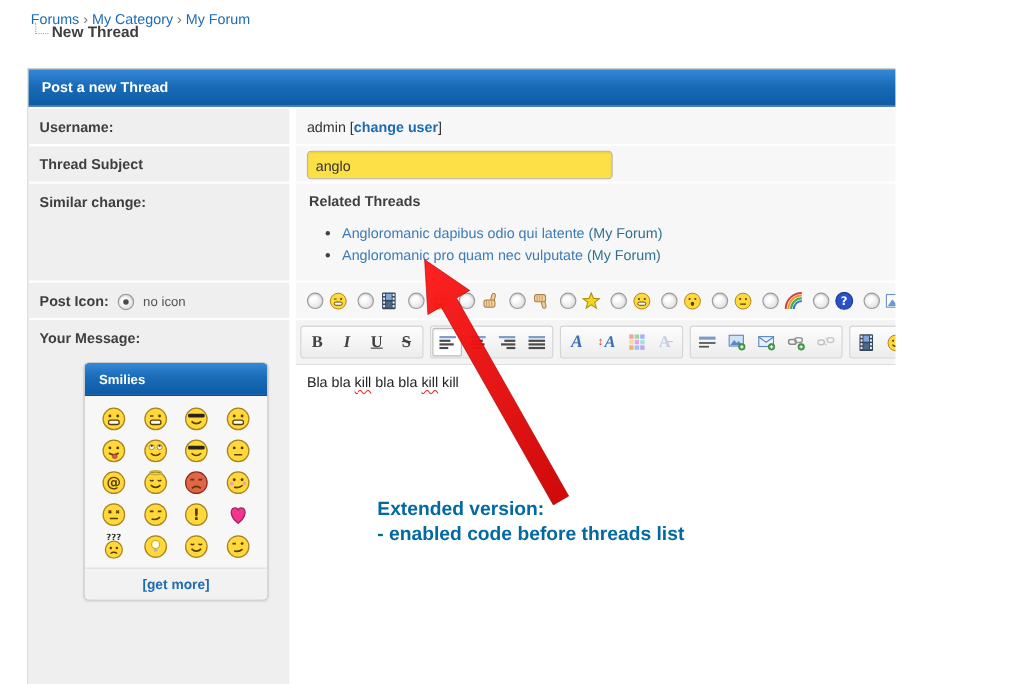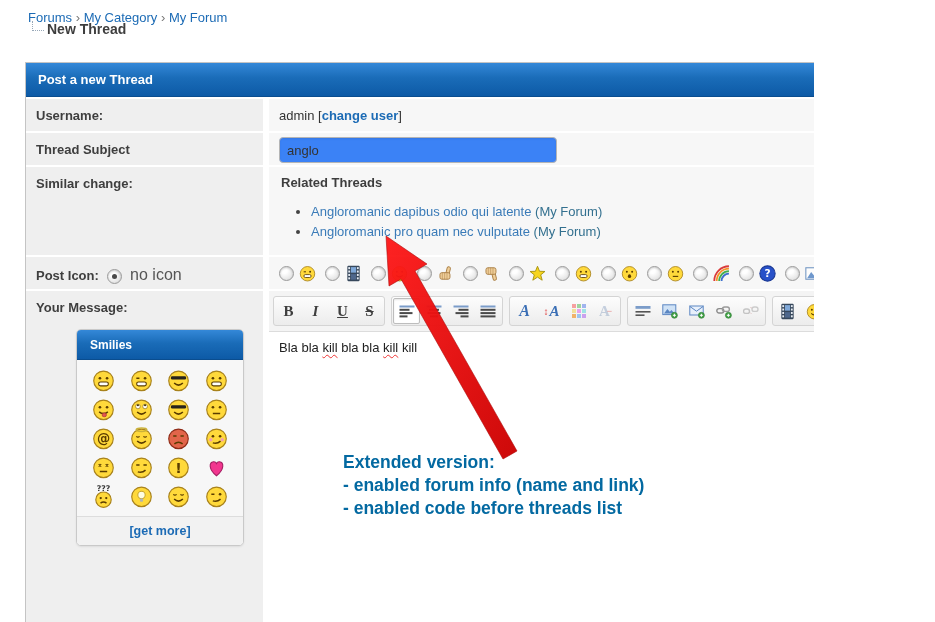--- a/index.html
+++ b/index.html
@@ -23,34 +23,34 @@
   .lbl{background:#efefef;padding:9px 10px 0;font-size:13px;font-weight:bold;box-sizing:border-box;}
   .val{background:#f7f7f7;box-sizing:border-box;font-size:13px;color:#333;}
   .val.v1{padding:9px 10px 0;}
   .val.v2{padding:4px 10px 0;}
   .val.v3{padding:8px 12px 0;}
   .val.v4{display:flex;align-items:center;padding-left:10px;}
   .val.v5{background:#fff;display:flex;flex-direction:column;}
   .link-bold{color:#1c6bb5;font-weight:bold;text-decoration:none;}
   
   .subject-input{width:262px;height:18px;border:1px solid #b5b5b5;border-radius:4px;padding:3px 7px;
-        font-size:13px;color:#333;background:#3b82f6;box-shadow:inset 0 1px 2px rgba(0,0,0,.08);
+        font-size:13px;color:#333;background:#fde047;box-shadow:inset 0 1px 2px rgba(0,0,0,.08);
         font-family:"Liberation Sans",sans-serif;outline:none;}
   
   .rel-heading{font-weight:bold;font-size:13px;color:#3e3e3e;}
   .rel-list{margin:13px 0 0 0;padding-left:30px;}
   .rel-list li{margin:2px 0;color:#444;font-size:13px;line-height:18px;}
   .thread-link{color:#3a7bb8;text-decoration:none;}
   .forum-link{color:#33708f;text-decoration:none;}
   
   .radio{display:inline-block;width:13px;height:13px;border-radius:50%;border:1px solid #9a9a9a;
         background:radial-gradient(circle at 35% 30%,#fff 20%,#dcdcdc 90%);
         box-shadow:inset 0 1px 2px rgba(0,0,0,.18);vertical-align:middle;position:relative;flex:none;}
   .radio.sel::after{content:"";position:absolute;left:3.5px;top:3.5px;width:5px;height:5px;border-radius:50%;background:#4a4a4a;}
-  .noicon-text{font-weight:normal;font-size:16px;color:#555;margin-left:4px;}
+  .noicon-text{font-weight:normal;font-size:12px;color:#555;margin-left:4px;}
   .post-icons{display:flex;align-items:center;}
   .pi-pair{display:flex;align-items:center;margin-right:9px;}
   .pi-pair .picon{margin-left:5px;display:inline-flex;}
   
   .editor-toolbar{display:flex;align-items:flex-start;gap:6px;padding:5px 4px;background:#f4f4f4;
         border-bottom:1px solid #dcdcdc;}
   .tb-group{display:flex;padding:1px;border:1px solid #d4d4d4;border-radius:3px;
         background:linear-gradient(#fdfdfd,#ececec);}
   .tb-btn{width:27px;height:26px;display:flex;align-items:center;justify-content:center;
         border:1px solid transparent;border-radius:2px;background:transparent;cursor:pointer;padding:0;}
@@ -733,16 +733,15 @@
       <linearGradient id="agrad" x1="0" y1="0" x2="1" y2="1">
         <stop offset="0" stop-color="#ff1a1a"></stop>
           <stop offset="1" stop-color="#cc0000"></stop>
       </linearGradient>
     </defs>
     <polygon points="386,236 427,264 415,271 517,451 503,459 401,279 389,286" fill="url(#agrad)" stroke="#a80000" stroke-width="0.6" opacity="0.96"></polygon>
   </svg>
 
   <div class="annotation" style="color: #0369a1;">
       <div>Extended version:</div>
-      <div>- enabled forum info (name and link)</div>
       <div>- enabled code before threads list</div>
     </div>
 </div>
 
 </body></html>

